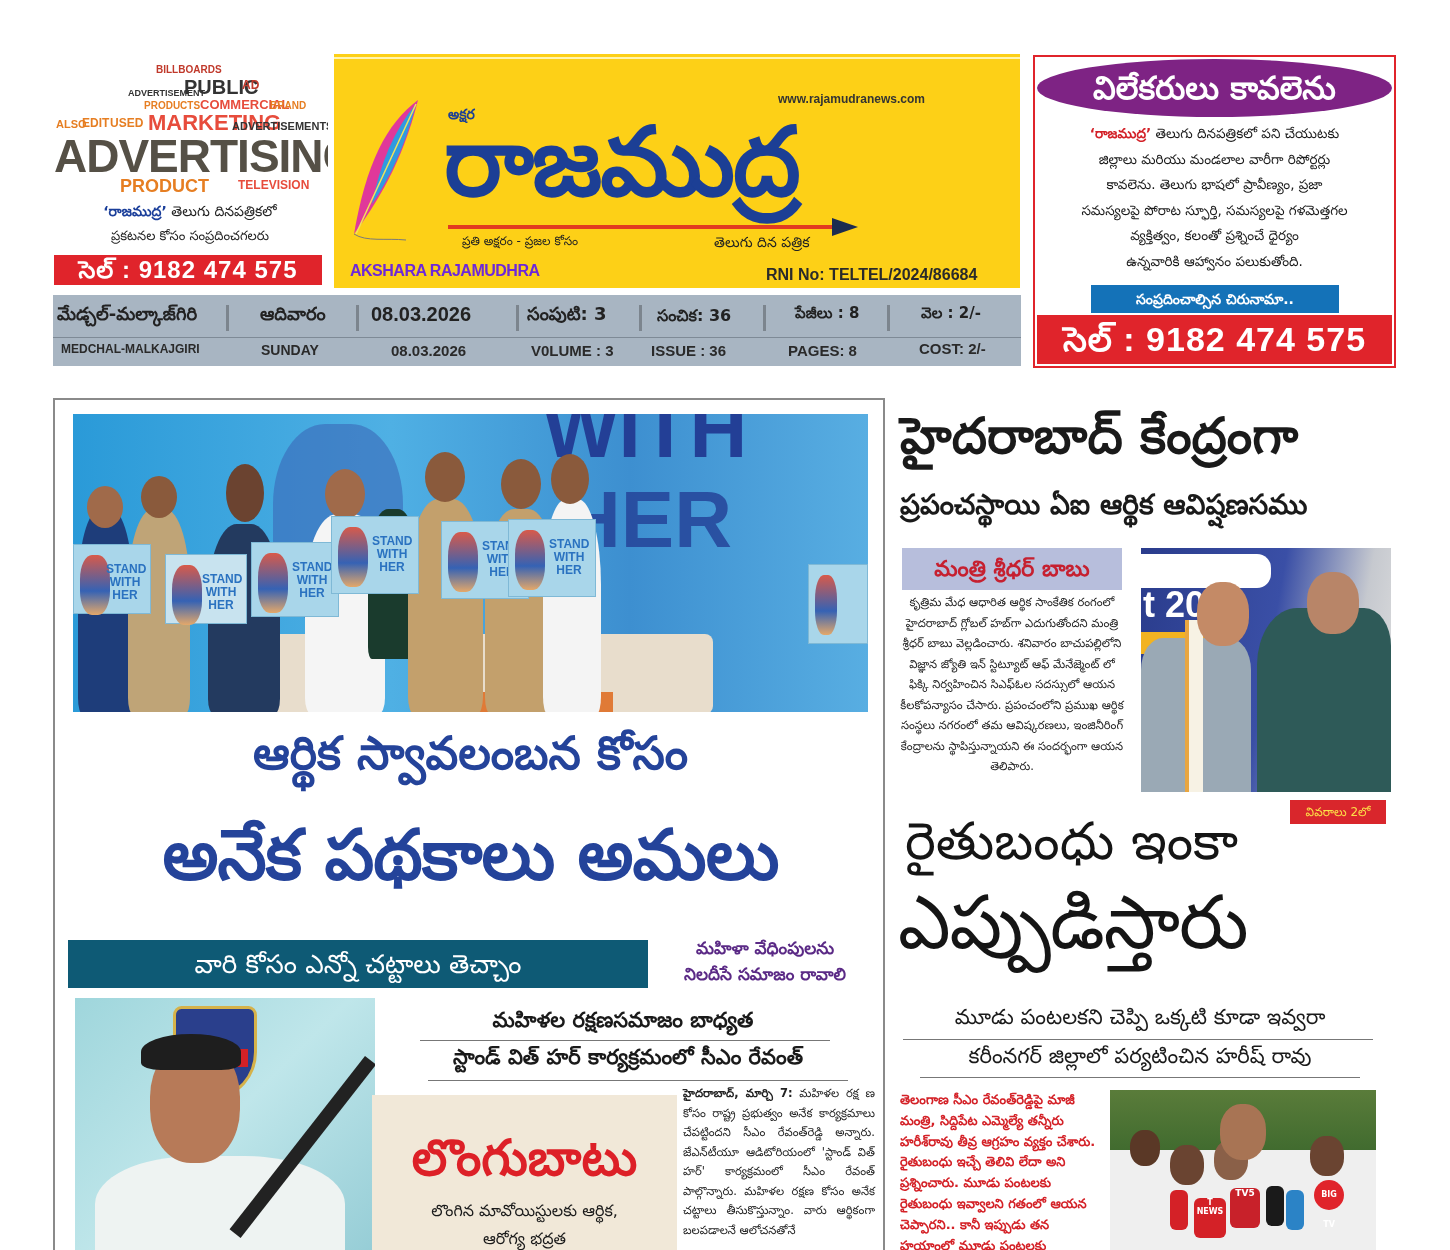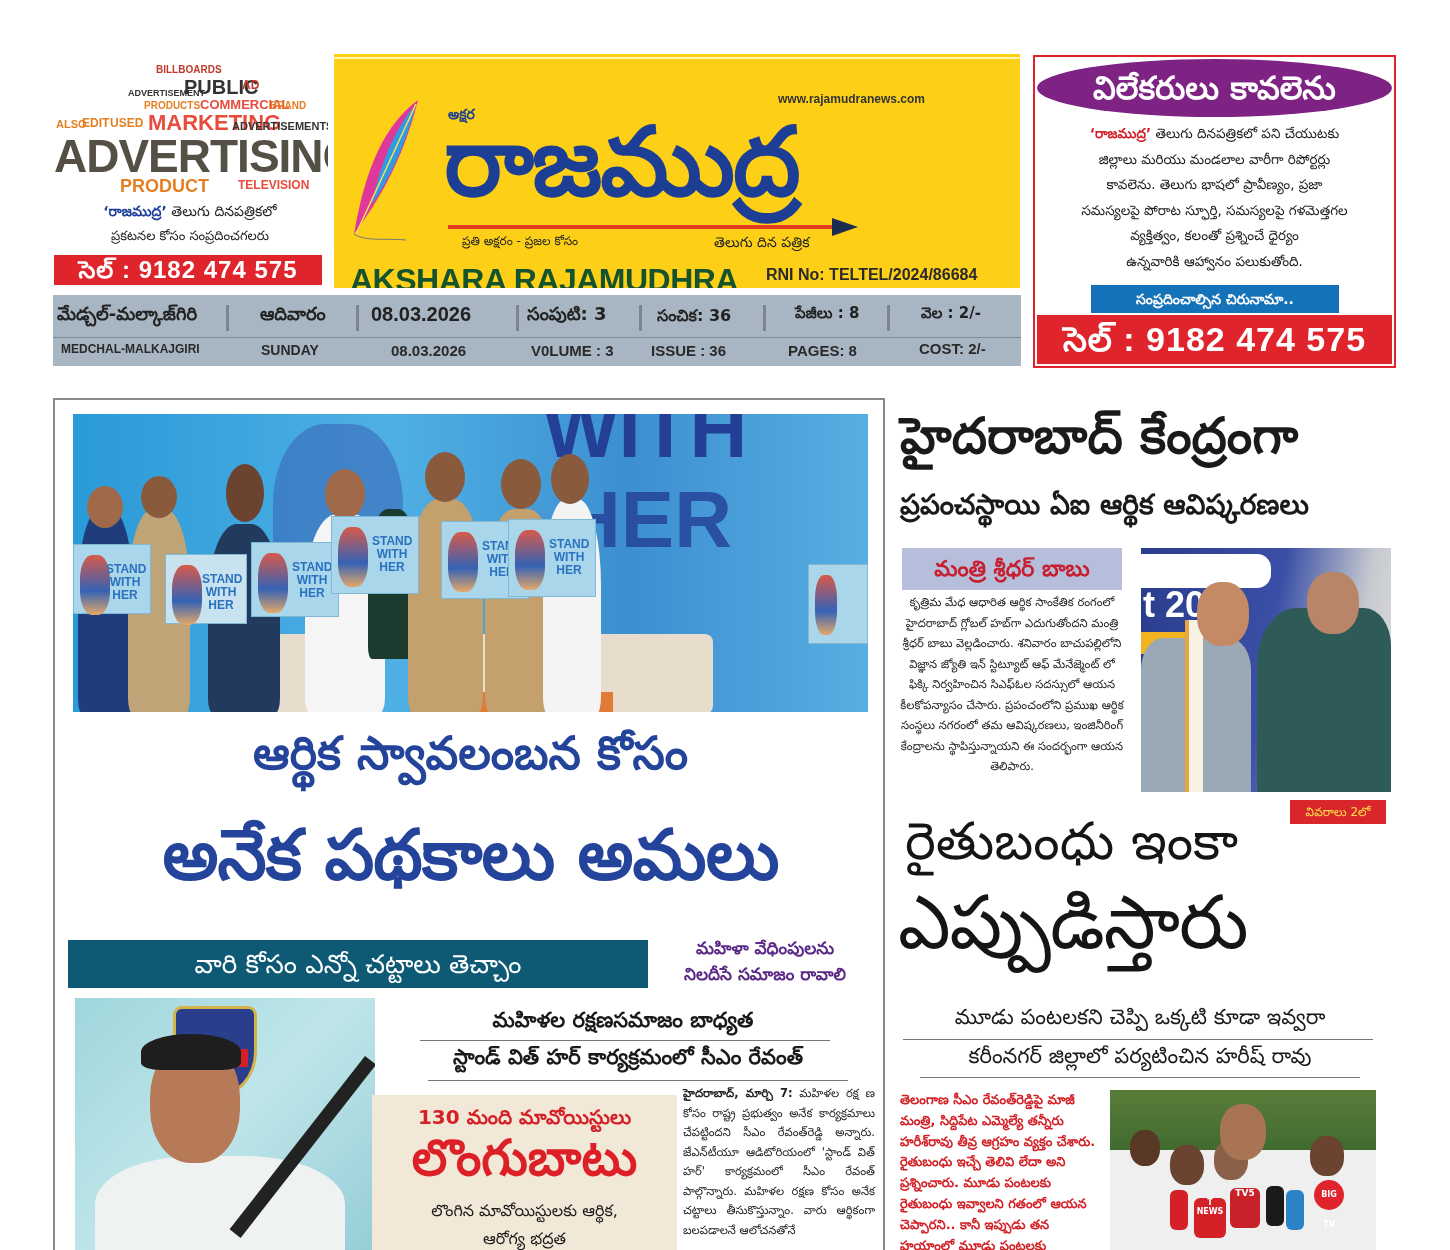--- a/index.html
+++ b/index.html
@@ -19,21 +19,21 @@
   
   #masthead { left: 334px; top: 54px; width: 686px; height: 234px; background: #fdd017; overflow: hidden; }
   #masthead .topline { position: absolute; left: 0; top: 3px; width: 100%; height: 2px; background: #fff4b0; }
   #masthead .url { position: absolute; left: 444px; top: 38px; font-family: "Liberation Sans", sans-serif; font-size: 12px; font-weight: bold; color: #333; }
   #masthead .akshara-small { position: absolute; left: 114px; top: 52px; font-size: 14px; color: #1c3f95; font-weight: bold; }
   #masthead .title { position: absolute; left: 110px; top: 60px; font-size: 96px; font-weight: bold; color: #1c3f95; line-height: 1; letter-spacing: -2px; }
   #masthead .underline { position: absolute; left: 114px; top: 171px; width: 386px; height: 4px; background: #e23b20; }
   #masthead .nib { position: absolute; left: 498px; top: 164px; width: 0; height: 0; border-top: 9px solid transparent; border-bottom: 9px solid transparent; border-left: 26px solid #1c2c50; }
   #masthead .tag1 { position: absolute; left: 128px; top: 180px; font-size: 12px; color: #222; }
   #masthead .tag2 { position: absolute; left: 380px; top: 180px; font-size: 14px; color: #222; }
-  #masthead .eng { position: absolute; left: 16px; top: 208px; font-family: "Liberation Sans", sans-serif; font-weight: bold; font-size: 32px; color: #14532d; letter-spacing: -0.5px; }
+  #masthead .eng { position: absolute; left: 16px; top: 208px; font-family: "Liberation Sans", sans-serif; font-weight: bold; font-size: 16px; color: #6d28d9; letter-spacing: -0.5px; }
   #masthead .rni { position: absolute; left: 432px; top: 212px; font-family: "Liberation Sans", sans-serif; font-weight: bold; font-size: 16px; color: #2a2a2a; }
   #masthead .feather { position: absolute; left: 12px; top: 40px; width: 80px; height: 150px; }
 
   
   #ad-right { left: 1033px; top: 55px; width: 363px; height: 313px; border: 2px solid #e0242b; background: #fff; }
   #ad-right .head { position: absolute; left: 2px; top: 2px; width: 355px; height: 58px; background: #7e2384; color: #fff; font-size: 32px; font-weight: bold; text-align: center; line-height: 58px; }
   #ad-right .body { position: absolute; left: 6px; top: 64px; width: 347px; text-align: center; font-size: 13.5px; line-height: 25.5px; color: #1a1a1a; }
   #ad-right .body .brand { color: #d32027; font-weight: bold; }
   #ad-right .contact { position: absolute; left: 56px; top: 228px; width: 248px; height: 28px; background: #1472b8; color: #fff; text-align: center; font-size: 14px; font-weight: bold; line-height: 28px; }
   #ad-right .cell-bar { position: absolute; left: 2px; top: 258px; width: 355px; height: 49px; background: #e0242b; color: #fff; font-family: "Liberation Sans", sans-serif; font-weight: bold; font-size: 34px; text-align: center; line-height: 49px; letter-spacing: 1px; }
@@ -253,34 +253,33 @@
   <div class="abs" style="left:66px;top:36px;width:100px;height:36px;background:#1e1e1e;border-radius:50% 50% 20% 20%;"></div>
   <div class="abs" style="left:150px;top:58px;width:14px;height:220px;background:#222;transform:rotate(38deg);transform-origin:top left;left:290px;"></div>
 </div>
 
 <div id="deck-1" class="abs">మహిళల రక్షణసమాజం బాధ్యత</div>
 <div class="rule" style="left:420px;top:1040px;width:410px;"></div>
 <div id="deck-2" class="abs">స్టాండ్ విత్ హర్ కార్యక్రమంలో సీఎం రేవంత్</div>
 <div class="rule" style="left:428px;top:1080px;width:420px;"></div>
 
 <div id="maoist-box" class="abs">
-  <div class="a">130 మంది మావోయిస్టులు</div>
   <div class="b">లొంగుబాటు</div>
   <div class="c">
     <span>లొంగిన మావోయిస్టులకు ఆర్థిక,</span><br>
     <span>ఆరోగ్య భద్రత</span>
   </div>
 </div>
 
 <div id="body-cm" class="abs">
   <span class="dl">హైదరాబాద్, మార్చి 7:</span><span> మహిళల రక్ష ణ కోసం రాష్ట్ర ప్రభుత్వం అనేక కార్యక్రమాలు చేపట్టిందని సీఎం రేవంత్‌రెడ్డి అన్నారు. జేఎన్‌టీయూ ఆడిటోరియంలో 'స్టాండ్ విత్ హర్' కార్యక్రమంలో సీఎం రేవంత్ పాల్గొన్నారు. మహిళల రక్షణ కోసం అనేక చట్టాలు తీసుకొస్తున్నాం. వారు ఆర్థికంగా బలపడాలనే ఆలోచనతోనే</span>
 </div>
 
 <div id="hyd-hl1" class="abs">హైదరాబాద్ కేంద్రంగా</div>
-<div id="hyd-hl2" class="abs">ప్రపంచస్థాయి ఏఐ ఆర్థిక ఆవిష్కరణలు</div>
+<div id="hyd-hl2" class="abs">ప్రపంచస్థాయి ఏఐ ఆర్థిక ఆవిష్షణసము</div>
 <div id="minister-tag" class="abs">మంత్రి శ్రీధర్ బాబు</div>
 <div id="hyd-body" class="abs">కృత్రిమ మేధ ఆధారిత ఆర్థిక సాంకేతిక రంగంలో హైదరాబాద్ గ్లోబల్ హబ్‌గా ఎదుగుతోందని మంత్రి శ్రీధర్ బాబు వెల్లడించారు. శనివారం బాచుపల్లిలోని విజ్ఞాన జ్యోతి ఇన్ స్టిట్యూట్ ఆఫ్ మేనేజ్మెంట్ లో ఫిక్కి నిర్వహించిన సిఎఫ్ఓల సదస్సులో ఆయన కీలకోపన్యాసం చేసారు. ప్రపంచంలోని ప్రముఖ ఆర్థిక సంస్థలు నగరంలో తమ ఆవిష్కరణలు, ఇంజినీరింగ్ కేంద్రాలను స్థాపిస్తున్నాయని ఈ సందర్భంగా ఆయన తెలిపారు.</div>
 <div id="photo-hyd" class="abs">
   <div class="abs" style="left:0;top:6px;width:130px;height:34px;background:#fff;border-radius:0 14px 14px 0;"></div>
   <div class="abs" style="left:2px;top:36px;font-family:'Liberation Sans',sans-serif;font-weight:bold;font-size:36px;color:#fff;">t 2026</div>
   <div class="abs" style="left:0;top:84px;width:80px;height:22px;background:#f2b321;"></div>
   <div class="abs" style="left:0;top:90px;width:110px;height:160px;background:#9aa9b5;border-radius:20% 20% 0 0;"></div>
   <div class="abs" style="left:44px;top:72px;width:18px;height:172px;background:#f7f2e4;border-left:4px solid #e9a640;"></div>
   <div class="abs" style="left:56px;top:34px;width:52px;height:64px;background:#c48a66;border-radius:45%;"></div>
   <div class="abs" style="left:116px;top:60px;width:134px;height:190px;background:#2e5a58;border-radius:30% 20% 0 0;"></div>

